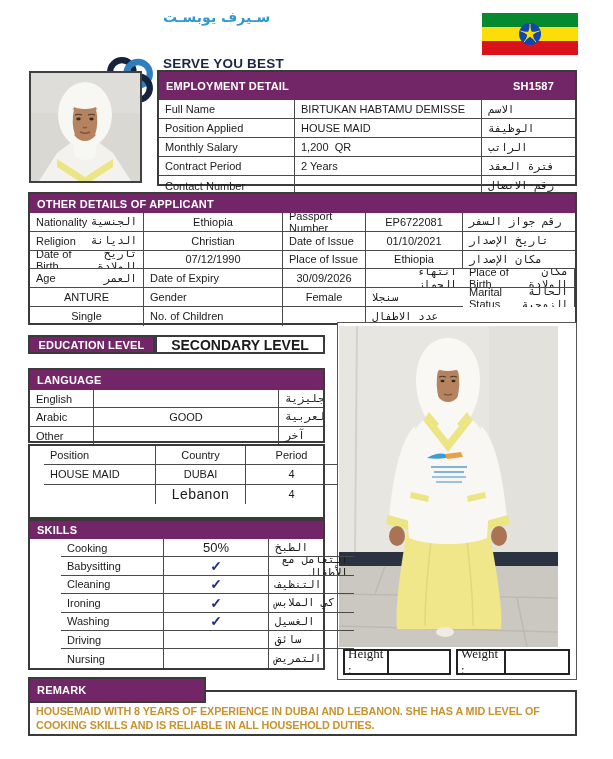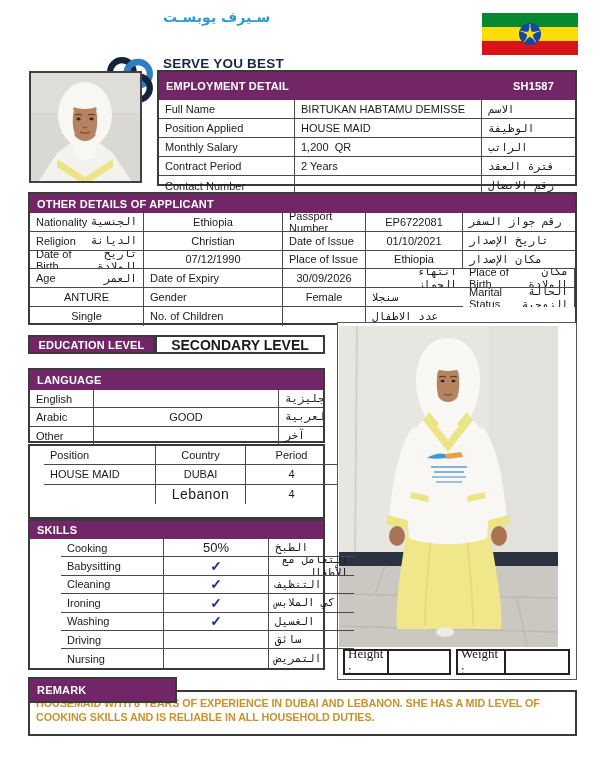--- a/index.html
+++ b/index.html
@@ -27,21 +27,21 @@
   .ar{font-family:Liberation Mono, monospace;direction:rtl;}
   .val{white-space:pre;}
   .between{justify-content:space-between;}
   .check{color:#1e2f7e;font-weight:bold;font-size:14px;}
   .pct{font-size:13px;}
   .lebanon{font-size:14px;letter-spacing:.4px;}
   .bold{font-weight:bold;}
   
   .remark-body{border:2px solid #3a3a3a;box-sizing:border-box;background:#fff;
                color:#c8932d;font-weight:bold;font-size:10.8px;line-height:1.32;
-               letter-spacing:-0.1px;padding:4px 8px 2px 6px;}
+               letter-spacing:-0.1px;padding:12px 8px 2px 6px;}
   
   .mbox{border:2px solid #222;box-sizing:border-box;background:#fff;display:flex;align-items:center;
         font-family:"Liberation Serif",serif;font-size:13px;padding:0 3px;}
   
   .photo-frame{border:2px solid #404040;box-sizing:border-box;background:#d9d8d3;}
   .right-box{border:1px solid #555;box-sizing:border-box;background:#fff;}
 </style>
 </head>
 <body>
 
@@ -304,17 +304,17 @@
       <div class="cell">Driving</div>
       <div class="cell cen"></div>
       <div class="cell nr rgt ar">سائق</div>
       <div class="cell nb">Nursing</div>
       <div class="cell cen nb"></div>
       <div class="cell nr nb rgt ar">التمريض</div>
     </div>
   </div>
 
   <div class="abs remark-body" style="left:28px;top:690px;width:549px;height:46px;">HOUSEMAID WITH 8 YEARS OF EXPERIENCE IN DUBAI AND LEBANON. SHE HAS A MID LEVEL OF COOKING SKILLS AND IS RELIABLE IN ALL HOUSEHOLD DUTIES.</div>
-  <div class="abs ptitle" style="left:28px;top:677px;width:149px;height:26px;border:2px solid #3a3a3a;box-sizing:border-box;">
+  <div class="abs ptitle" style="left:28px;top:677px;width:178px;height:26px;border:2px solid #3a3a3a;box-sizing:border-box;">
     <span>REMARK</span>
   </div>
 
 </div>
 
 </body></html>

